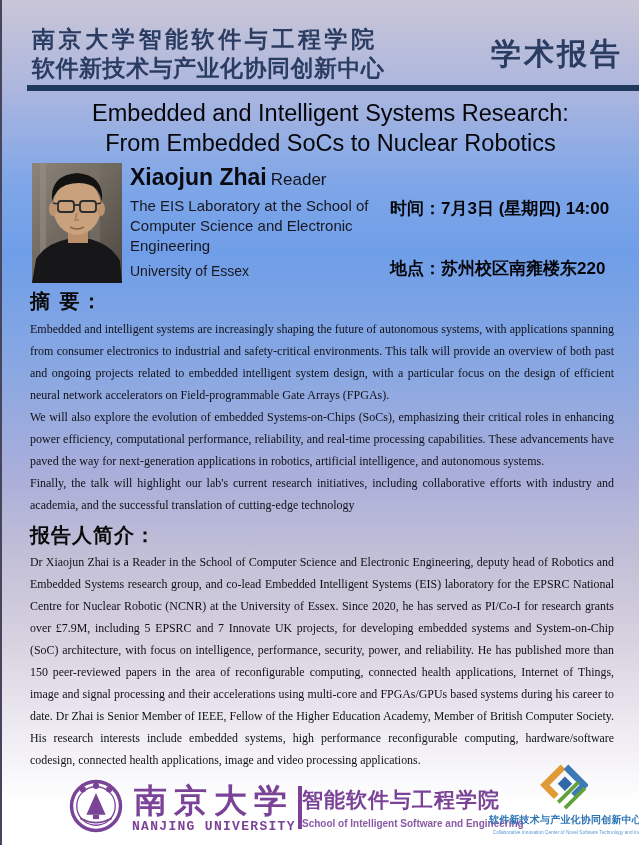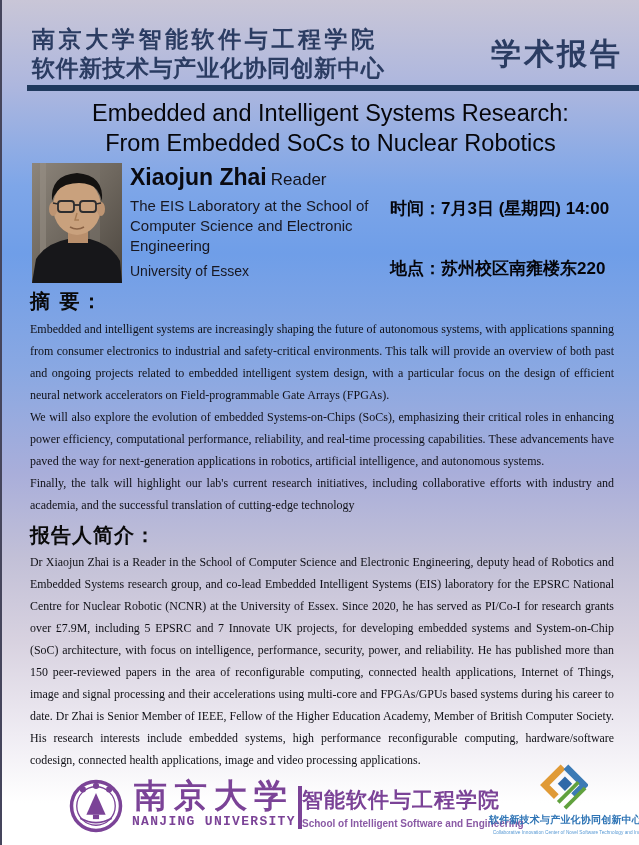--- a/index.html
+++ b/index.html
@@ -54,21 +54,21 @@
   .sec-h { font-size:20px; font-weight:bold; color:#0a0a0a; line-height:26px; }
   .abstract-h { letter-spacing:2px; margin-bottom:4px; }
   .para { font-family:"Liberation Serif", serif; font-size:12px; line-height:22px;
           text-align:justify; color:#101016; }
   .bio-h { margin-top:6px; margin-bottom:3px; letter-spacing:1px; }
   .bio-para { font-family:"Liberation Serif", serif; font-size:11.9px; line-height:22px;
           text-align:justify; color:#101016; }
 
   
   .footer { position:absolute; left:0; top:770px; width:639px; height:75px; }
-  .nju { position:absolute; left:66px; top:8px; display:flex; align-items:flex-start; }
+  .nju { position:absolute; left:66px; top:8px; display:flex; align-items:flex-end; }
   .nju-seal { width:56px; height:56px; }
   .nju-text { margin-left:8px; text-align:center; }
   .nju-cn { font-family:"DejaVu Serif", serif; font-weight:bold; font-size:33px;
             color:#7b4397; letter-spacing:7px; line-height:36px; white-space:nowrap; }
   .nju-en { font-size:13px; font-weight:bold; color:#7b4397; letter-spacing:1.3px;font-family:Liberation Mono, monospace; }
   .school { position:absolute; left:296px; top:16px; border-left:4px solid #7b4397;
             }
   .school-cn { font-size:21px; font-weight:bold; color:#7b4397; letter-spacing:1px;
                white-space:nowrap; }
   .school-en { font-size:10px; font-weight:bold; color:#8a5aa5; margin-top:4px;

